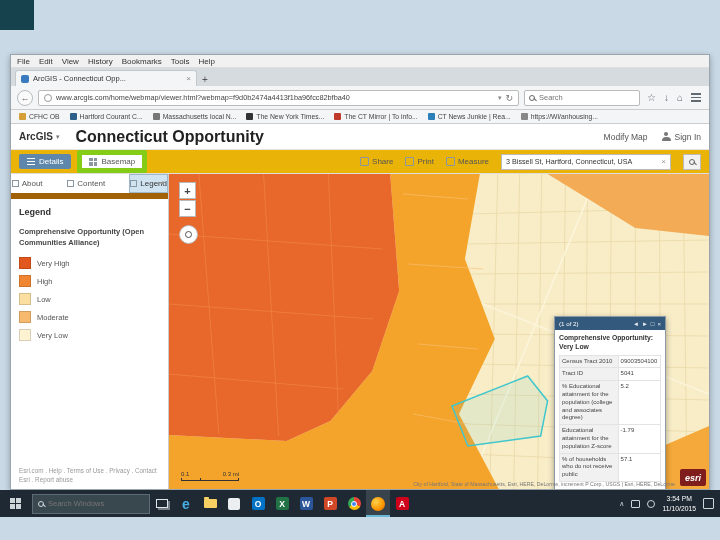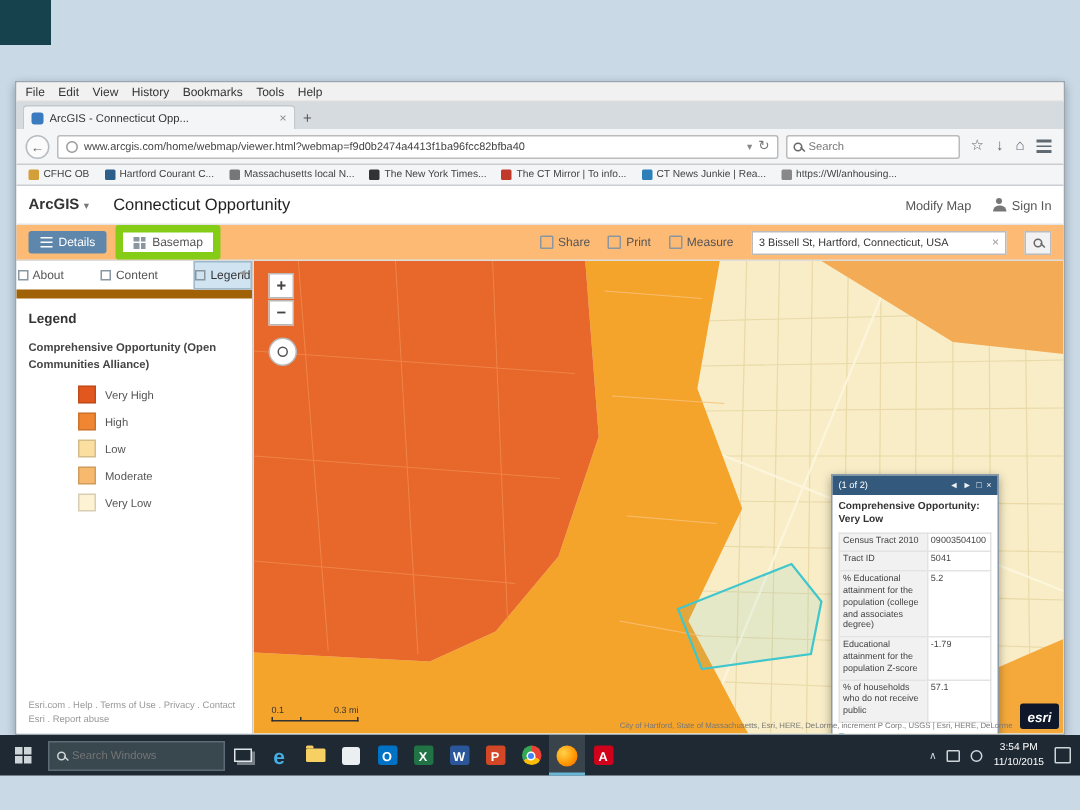--- a/index.html
+++ b/index.html
@@ -43,28 +43,28 @@
   .bookmarksbar { height:14px; background:#f4f5f6; border-bottom:1px solid #c9ced2; display:flex; align-items:center;
                   gap:10px; padding:0 8px; font-size:6.8px; color:#444; flex:0 0 auto; overflow:hidden; }
   .bm { display:flex; align-items:center; gap:3px; white-space:nowrap; }
   .bm i { width:7px; height:7px; border-radius:1px; flex:0 0 auto; }
 
   
   .appheader { height:26px; background:#fff; border-bottom:1px solid #e5e5e5; display:flex; align-items:center;
                padding:0 8px; flex:0 0 auto; }
   .brand { font-size:10px; font-weight:bold; color:#333; display:flex; align-items:center; gap:3px; }
   .brand .caret { font-size:7px; color:#777; }
-  .apptitle { font-size:11px; font-weight:normal; color:#222; margin-left:16px; }
+  .apptitle { font-size:16px; font-weight:bold; color:#222; margin-left:16px; }
   .headerright { margin-left:auto; display:flex; align-items:center; gap:14px; font-size:8.5px; color:#555; }
   .hritem { display:flex; align-items:center; gap:4px; }
   .person { position:relative; width:9px; height:9px; }
   .person::before { content:""; position:absolute; top:0; left:2.5px; width:4px; height:4px; border-radius:50%; background:#777; }
   .person::after { content:""; position:absolute; bottom:0; left:0; width:9px; height:4px; border-radius:4px 4px 0 0; background:#777; }
 
-  .apptoolbar { height:24px; background:#fdba74; border-bottom:1px solid #ddd; display:flex; align-items:center;
+  .apptoolbar { height:24px; background:#eab308; border-bottom:1px solid #ddd; display:flex; align-items:center;
                 gap:6px; padding:0 8px; flex:0 0 auto; }
   .btn-details { background:#5e87ab; color:#fff; font-size:8px; padding:3px 8px; border-radius:2px; display:flex; gap:4px; align-items:center; }
   .listic { display:flex; flex-direction:column; gap:1.5px; }
   .listic i { width:8px; height:1.4px; background:#fff; }
   .btn-basemap { background:#fff; border:5px solid #84cc16; color:#555; font-size:8px; padding:2px 7px; border-radius:2px; display:flex; gap:4px; align-items:center; }
   .gridic { display:grid; grid-template-columns:3.5px 3.5px; grid-template-rows:3.5px 3.5px; gap:1px; }
   .gridic i { background:#8a97a0; }
   .tool-right { margin-left:auto; display:flex; align-items:center; gap:12px; font-size:8px; color:#555; }
   .tool-item { display:flex; align-items:center; gap:3px; }
   .tool-ic { width:9px; height:9px; border:1px solid #8a97a0; border-radius:1px; }
@@ -79,40 +79,40 @@
   
   .sidebar { width:158px; border-right:1px solid #ccc; background:#fff; position:relative; display:flex; flex-direction:column; flex:0 0 auto; }
   .side-tabs { display:flex; border-bottom:6px solid #a16207;gap:24px; }
   .side-tab { flex:1; font-size:8px; color:#555; padding:4px 0; display:flex; align-items:center; justify-content:center; gap:3px; }
   .side-tab.active { background:#cfe3f1; border:1px solid #9db8cc; color:#333; }
   .stic { width:7px; height:7px; border:1px solid #8a97a0; flex:0 0 auto; }
   .side-body { padding:8px; flex:1; }
   .legend-heading { font-size:9px; font-weight:bold; color:#333; }
   .layer-title { font-size:7.5px; font-weight:bold; color:#444; margin-top:10px; line-height:1.4; }
   .legend-list { margin-top:9px; display:flex; flex-direction:column; gap:6px; }
-  .legend-row { display:flex; align-items:center; gap:6px; font-size:7.5px; color:#555;margin-left:33px; }
+  .legend-row { display:flex; align-items:center; gap:6px; font-size:7.5px; color:#555; }
   .swatch { width:12px; height:12px; border:1px solid rgba(0,0,0,.15); flex:0 0 auto; }
   .side-footer { font-size:6.3px; color:#999; padding:0 8px 5px; line-height:1.45; }
   .collapse { position:absolute; top:5px; right:3px; font-size:7px; color:#999; }
 
   
   .mapwrap { flex:1; position:relative; background:#f8edc7; overflow:hidden; }
   .mapsvg { position:absolute; inset:0; width:100%; height:100%; }
   .zoomctl { position:absolute; left:10px; top:8px; display:flex; flex-direction:column; gap:1px; }
   .zbtn { width:17px; height:17px; background:#fff; border:1px solid #b9b9b9; color:#444; font-size:11px;
           display:flex; align-items:center; justify-content:center; font-weight:bold; }
   .homebtn { width:19px; height:19px; border-radius:50%; background:#fff; border:1px solid #b9b9b9; margin-top:7px;
              display:flex; align-items:center; justify-content:center; }
   .homebtn i { width:7px; height:7px; border:1.6px solid #555; border-radius:50%; }
   .scalebar { position:absolute; left:12px; bottom:8px; font-size:6px; color:#333; }
   .slabels { display:flex; justify-content:space-between; width:58px; }
   .sbar { width:58px; height:3px; border:1px solid #333; border-top:none; position:relative; margin-top:1px; }
   .sbar::after { content:""; position:absolute; left:33%; top:0; bottom:0; width:1px; background:#333; }
   .attribution { position:absolute; right:34px; bottom:2px; font-size:5.2px; color:#777; max-width:300px; text-align:right; line-height:1.25; }
-  .esrilogo { position:absolute; right:3px; bottom:3px; width:26px; height:17px; background:#0f172a; border-radius:2px;
+  .esrilogo { position:absolute; right:3px; bottom:3px; width:26px; height:17px; background:#7f1d1d; border-radius:2px;
               color:#fff; font-style:italic; font-weight:bold; font-size:9px; display:flex; align-items:center; justify-content:center; }
 
   
   .popup { position:absolute; left:385px; top:142px; width:112px; background:#fff; border:1px solid #8b9aa5;
            box-shadow:0 2px 6px rgba(0,0,0,.35); }
   .popup-h { background:#33597d; color:#fff; height:13px; display:flex; align-items:center; padding:0 4px; gap:3px; font-size:6.2px; }
   .popup-h .sp { flex:1; }
   .hic { font-size:6px; opacity:.92; }
   .popup-b { padding:4px 4px 2px; }
   .popup-title { font-size:6.8px; font-weight:bold; color:#333; line-height:1.3; margin-bottom:3px; }

